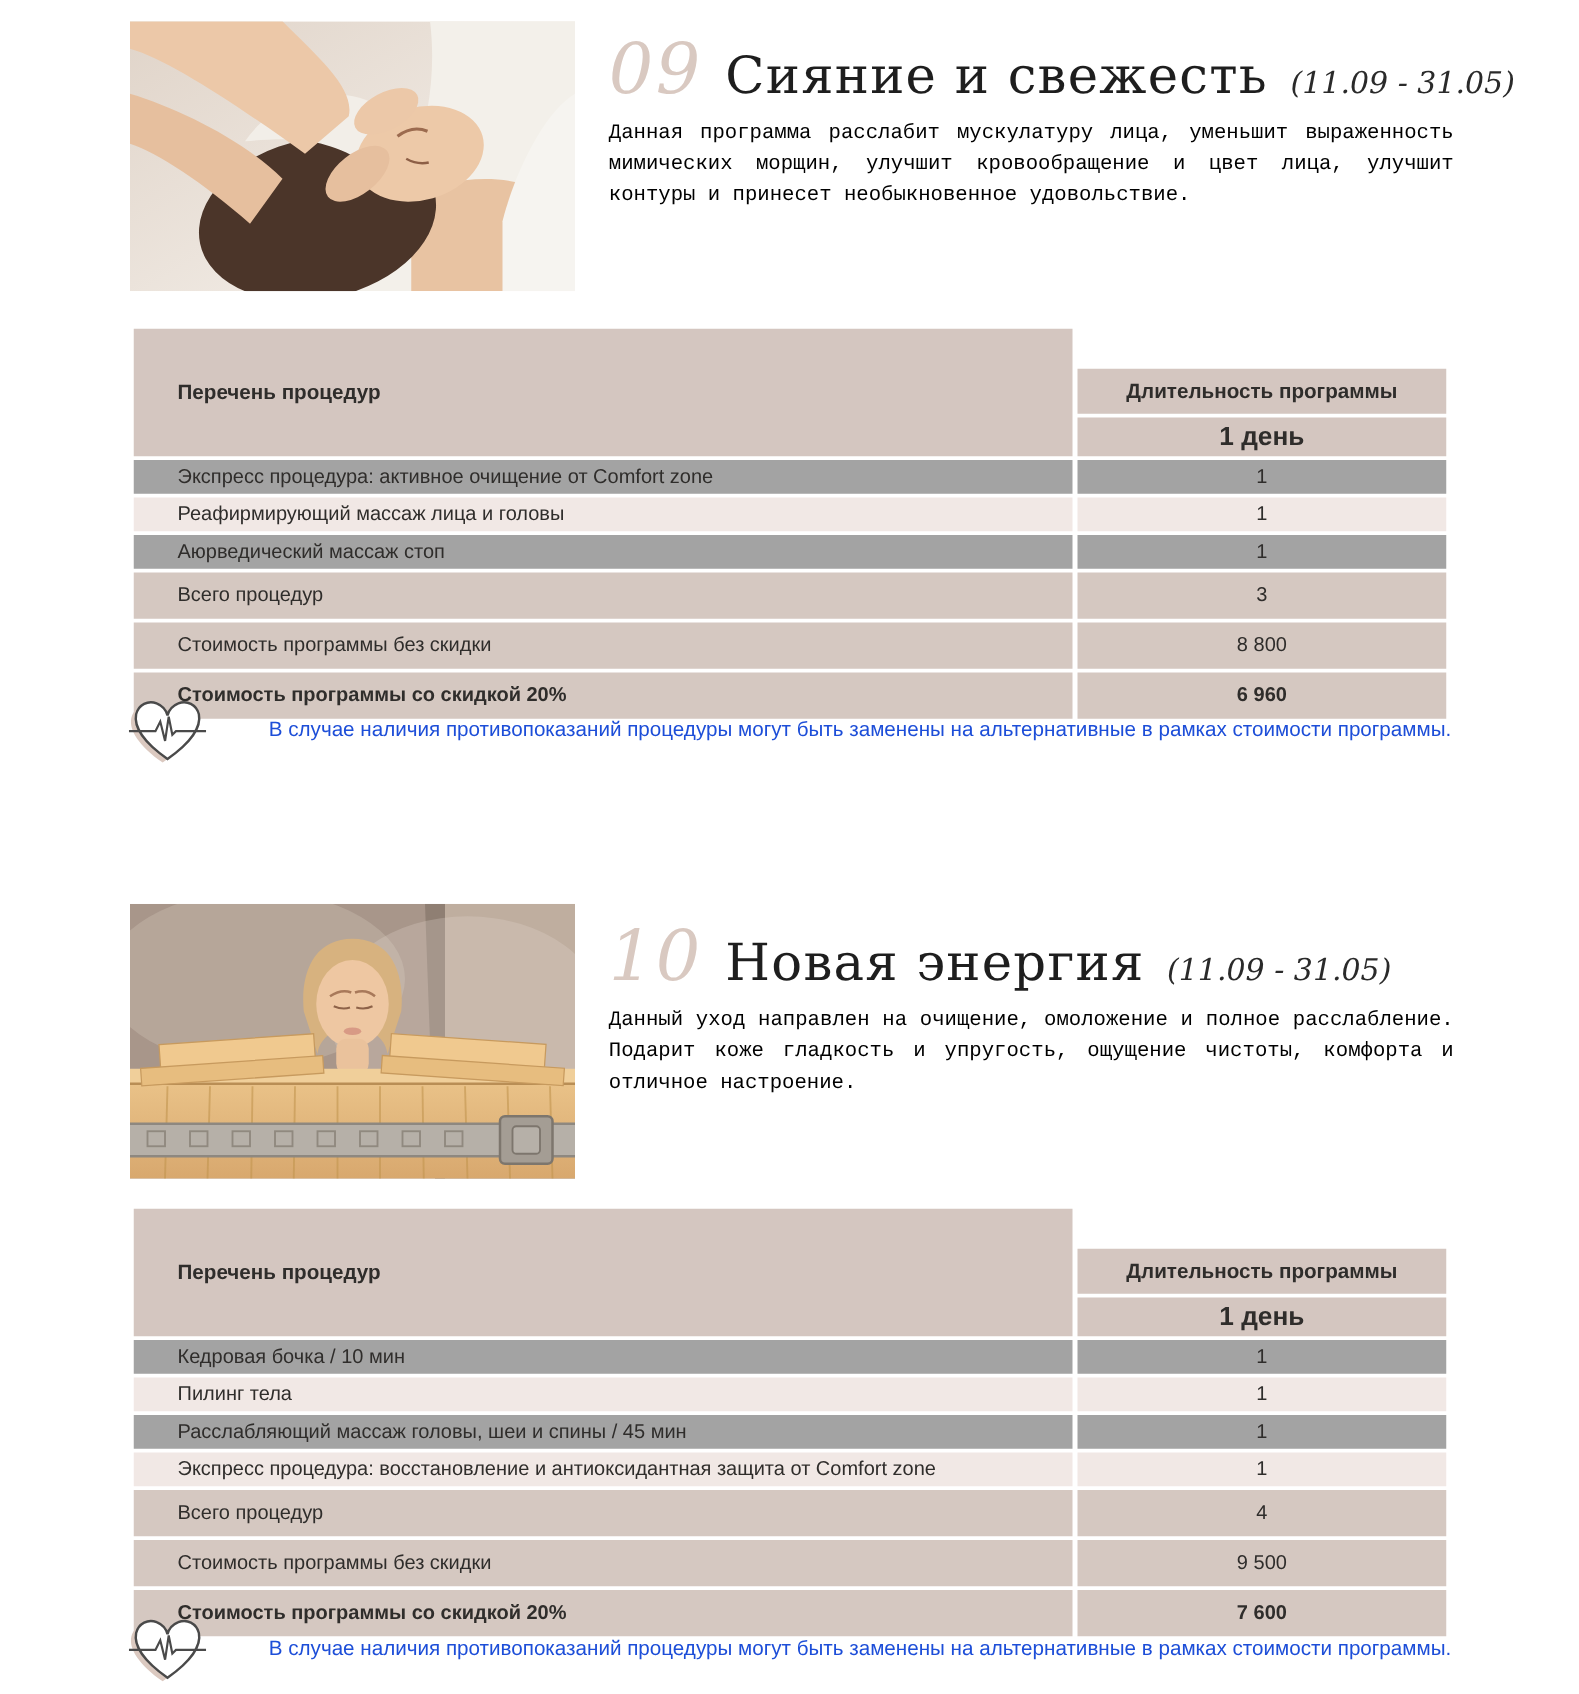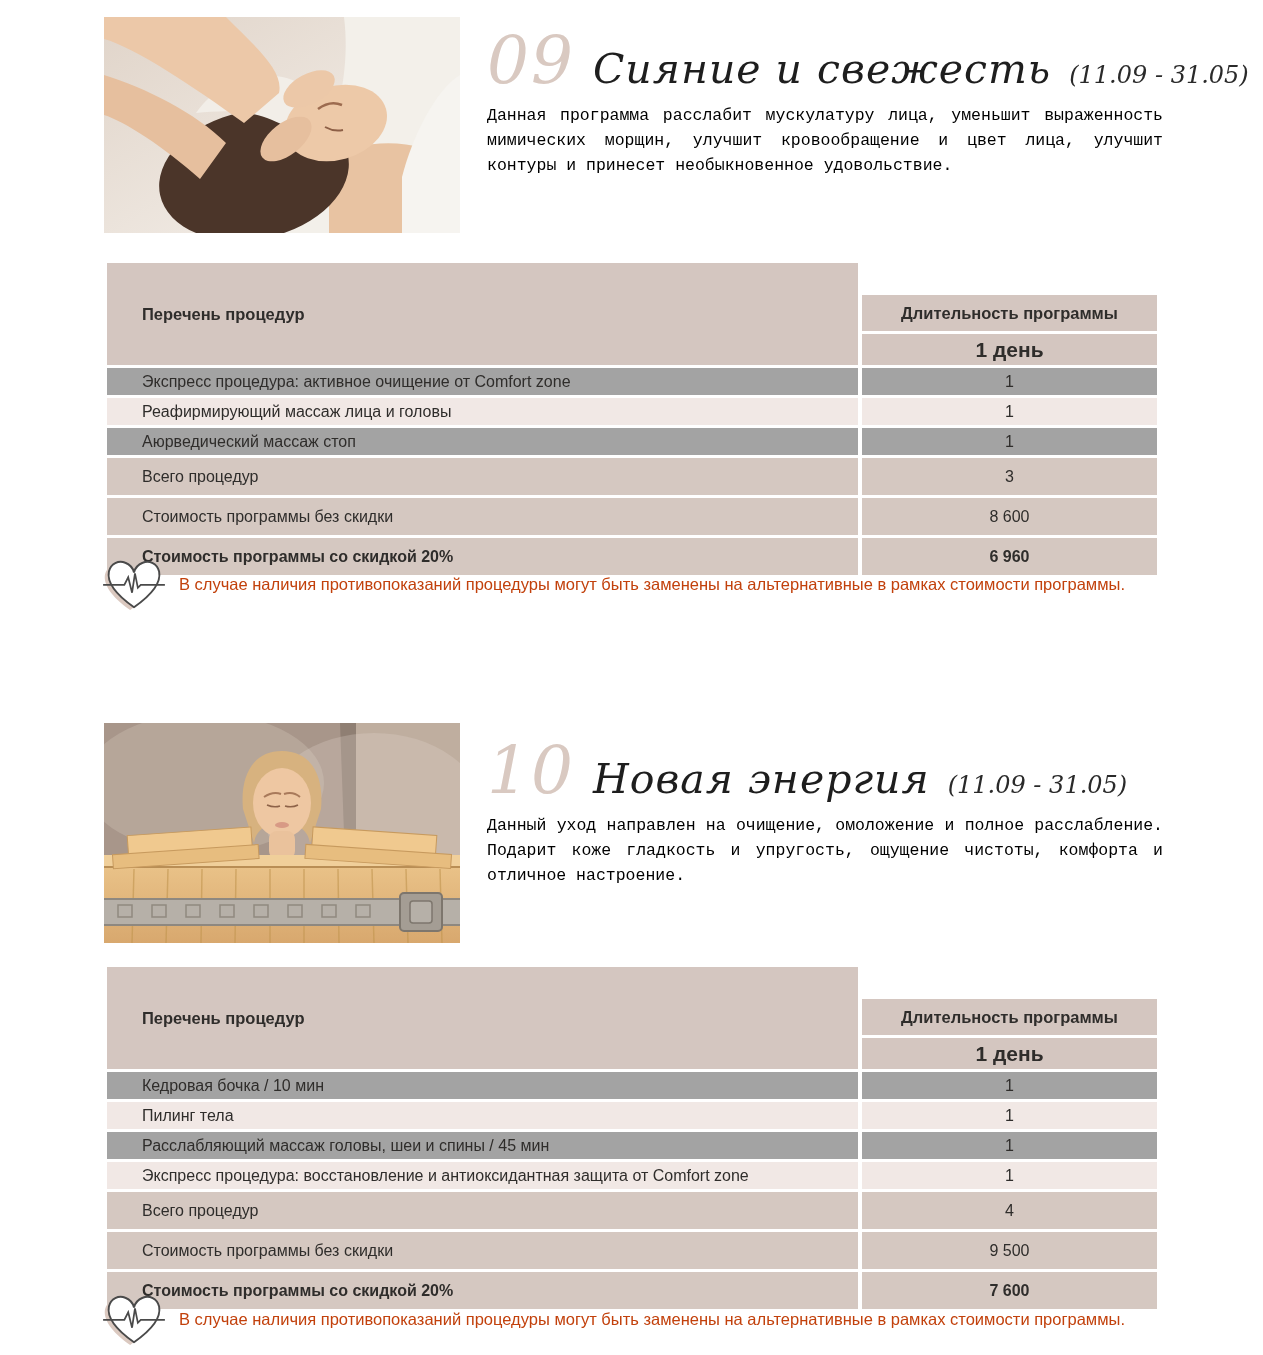--- a/index.html
+++ b/index.html
@@ -12,24 +12,24 @@
 
   
   .photo { overflow:hidden; }
   .photo svg { display:block; }
 
   
   .head { width:676px; }
   .title-line { display:flex; align-items:baseline; gap:18px; white-space:nowrap; }
   .num {
     font-family:"DejaVu Serif", serif; font-style:italic; font-weight:400;
-    font-size:66px; line-height:1; color:#d9c9c1; letter-spacing:2px;
+    font-size:56px; line-height:1; color:#d9c9c1; letter-spacing:2px;
   }
   .title {
-    font-family:"DejaVu Serif", serif; font-style:italic; font-weight:500;
+    font-family:"DejaVu Serif", serif; font-weight:500;
     font-size:41px; color:#1e1e1e; letter-spacing:1px;
   }
   .dates {
     font-family:"DejaVu Serif", serif; font-style:italic;
     font-size:24px; color:#2a2a2a;
   }
   .desc {
     margin-top:10px; font-size:16.5px; line-height:1.5;
     text-align:justify; color:#000000;font-family:Liberation Mono, monospace;
   }
@@ -49,21 +49,21 @@
   }
   .hdr-right { background:#d4c6c0; font-weight:bold; font-size:16.5px; height:36px;margin-top:32px; }
   .hdr-sub   { background:#d4c6c0; font-weight:bold; font-size:21px; height:31px; }
   .row-light     { background:#a3a3a3; height:27px; }
   .row-light-alt { background:#f1e8e5; height:27px; }
   .row-beige     { background:#d5c8c1; height:37px; }
   .bold .cell, .cell.bold { font-weight:bold; }
 
   
   .note { display:flex; align-items:center; gap:14px; width:1080px; }
-  .note-text { font-size:16.5px; color:#c2410c; }
+  .note-text { font-size:16.5px; color:#1d4ed8;margin-left:36px; }
   .heart-icon { flex:0 0 auto; }
 </style>
 </head>
 <body>
 
 <div class="abs photo" style="left:104px; top:17px; width:356px; height:216px;">
   <svg width="356" height="216" viewBox="0 0 356 216">
     <defs>
       <linearGradient id="g1" x1="0" y1="0" x2="1" y2="1">
         <stop offset="0" stop-color="#e0d4c9"></stop>
@@ -106,21 +106,21 @@
   <div class="cell label row-light-alt">Реафирмирующий массаж лица и головы</div>
   <div class="cell val   row-light-alt">1</div>
 
   <div class="cell label row-light">Аюрведический массаж стоп</div>
   <div class="cell val   row-light">1</div>
 
   <div class="cell label row-beige">Всего процедур</div>
   <div class="cell val   row-beige">3</div>
 
   <div class="cell label row-beige">Стоимость программы без скидки</div>
-  <div class="cell val   row-beige">8 600</div>
+  <div class="cell val   row-beige">8 800</div>
 
   <div class="cell label row-beige bold">Стоимость программы со скидкой 20%</div>
   <div class="cell val   row-beige bold">6 960</div>
 </div>
 
 <div class="abs note" style="left:103px; top:556px;">
   <svg class="heart-icon" width="62" height="56" viewBox="0 0 64 58">
     <path transform="translate(-4,3)" fill="#dbc9c0" d="M32 53 C12 39 4 26 6 16 C8 8 16 4 23 7 C28 9 31 13 32 17 C33 13 36 9 41 7 C48 4 56 8 58 16 C60 26 52 39 32 53 Z"></path>
     <path fill="#ffffff" stroke="#4a4a4a" stroke-width="2" d="M32 53 C12 39 4 26 6 16 C8 8 16 4 23 7 C28 9 31 13 32 17 C33 13 36 9 41 7 C48 4 56 8 58 16 C60 26 52 39 32 53 Z"></path>
     <path fill="none" stroke="#4a4a4a" stroke-width="1.8" d="M0 30 H22 L26 22 L30 38 L33 18 L36 33 L39 30 H64"></path>

